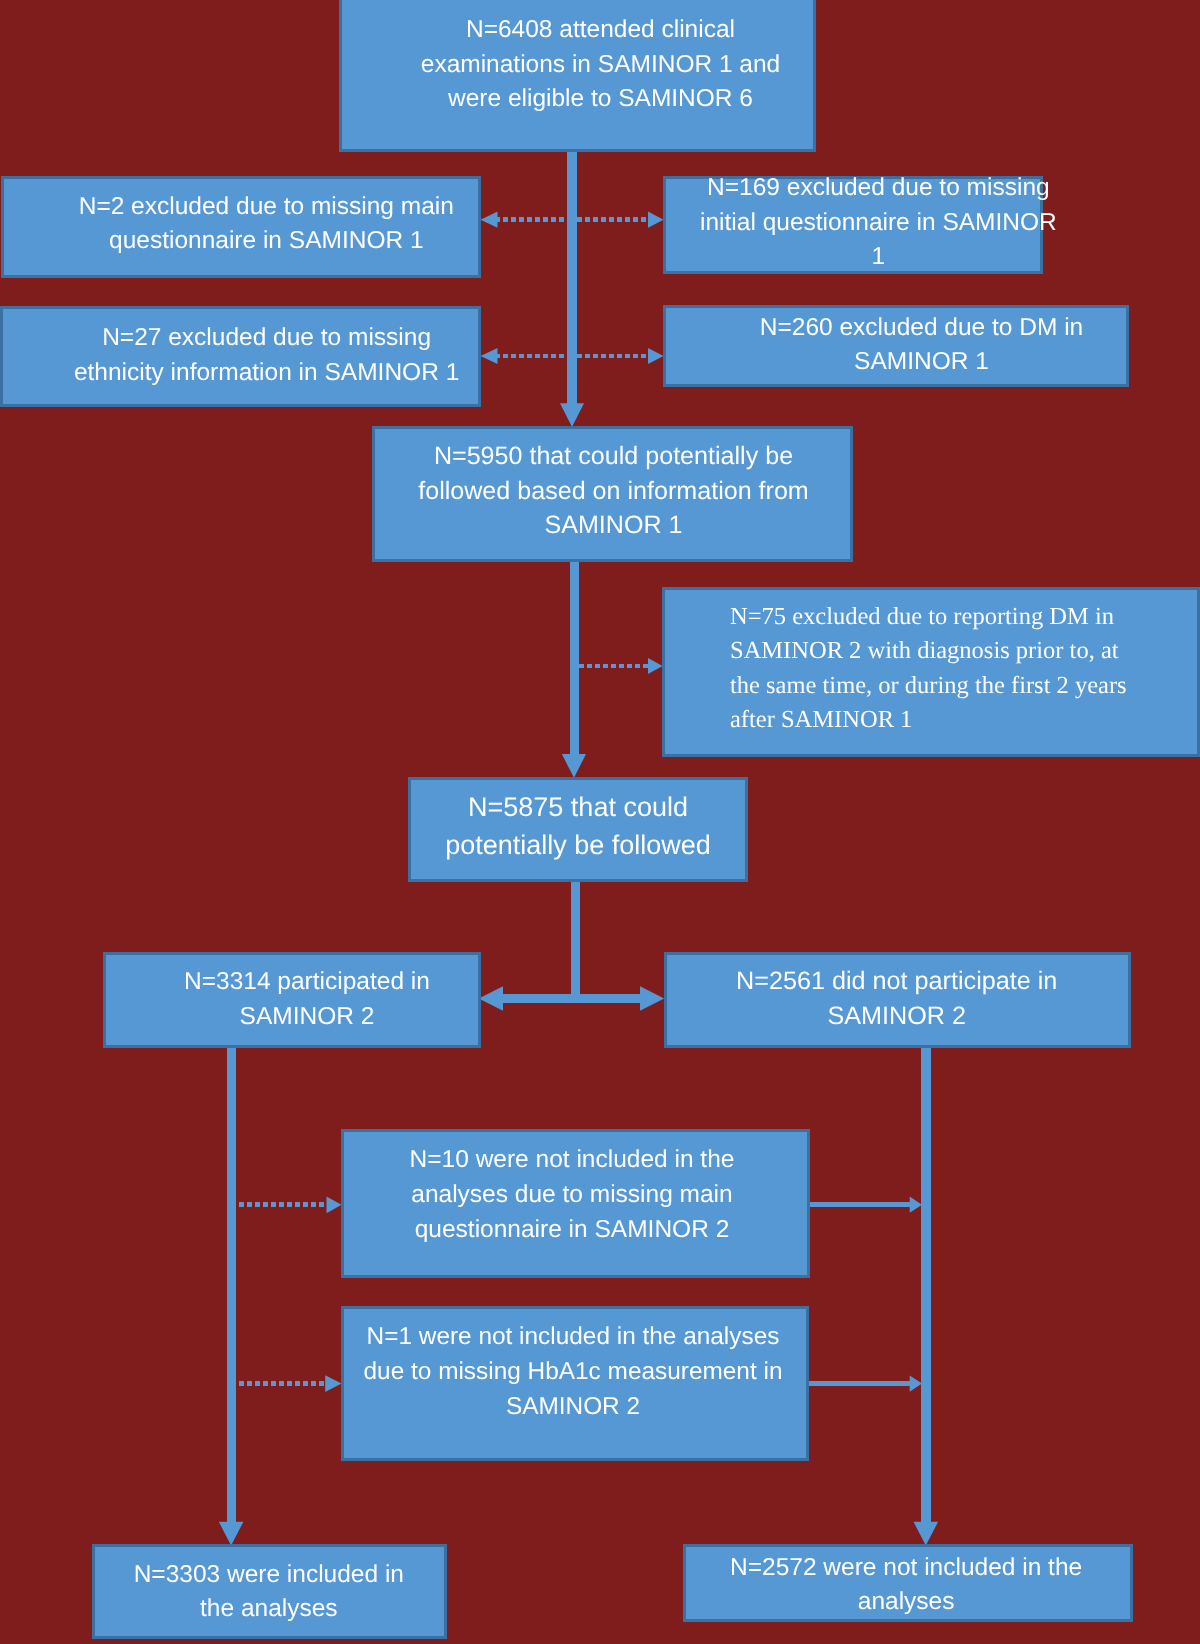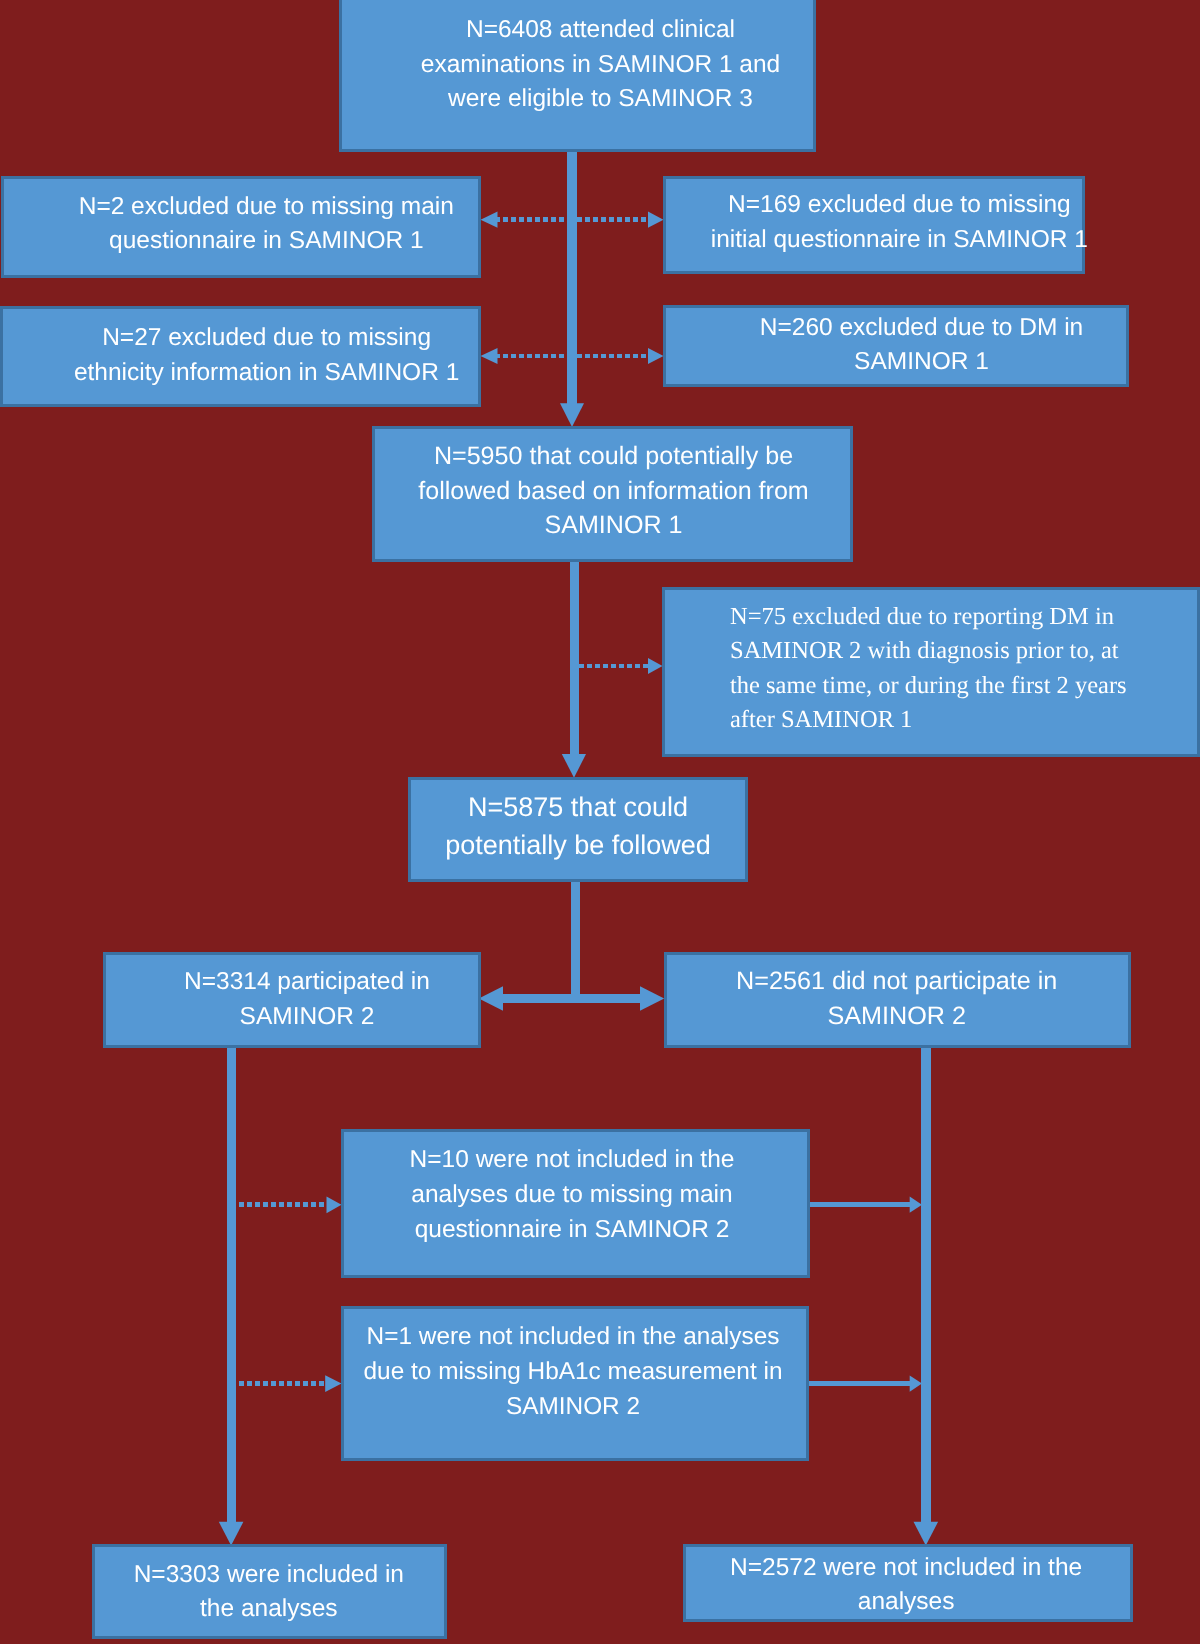--- a/index.html
+++ b/index.html
@@ -56,26 +56,26 @@
       <polygon points="663.5,219.7 648,227.8 648,211.6"></polygon>
       <polygon points="480.5,356 497.5,364.1 497.5,347.9"></polygon>
       <polygon points="663.5,356 648,364.1 648,347.9"></polygon>
       <polygon points="662.5,666 648,674 648,658"></polygon>
       <polygon points="341.5,1204.8 326.5,1213.2 326.5,1196.4"></polygon>
       <polygon points="341.5,1383.6 325.2,1392 325.2,1375.2"></polygon>
     </g>
   </svg>
 
   <div class="box" style="left:339px;top:-17px;width:477px;height:169px;--tx:23px;--ty:-2.7px;--fs:24.5px;--lh:34.5px;">
-    <div class="t"><span class="ln">N=6408 attended clinical</span><br><span class="ln">examinations in SAMINOR 1 and</span><br><span class="ln">were eligible to SAMINOR 3</span></div>
+    <div class="t"><span class="ln">N=6408 attended clinical</span><br><span class="ln">examinations in SAMINOR 1 and</span><br><span class="ln">were eligible to SAMINOR 6</span></div>
   </div>
   <div class="box" style="left:1px;top:176px;width:480px;height:102px;--tx:25.3px;--ty:-3px;--fs:24.5px;--lh:34.5px;">
     <div class="t"><span class="ln">N=2 excluded due to missing main</span><br><span class="ln">questionnaire in SAMINOR 1</span></div>
   </div>
-  <div class="box" style="left:663px;top:176px;width:422px;height:98px;--tx:25.4px;--ty:-2.2px;--fs:24.5px;--lh:34.5px;">
+  <div class="box" style="left:663px;top:176px;width:380px;height:98px;--tx:25.4px;--ty:-2.2px;--fs:24.5px;--lh:34.5px;">
     <div class="t"><span class="ln">N=169 excluded due to missing</span><br><span class="ln">initial questionnaire in SAMINOR 1</span></div>
   </div>
   <div class="box" style="left:0px;top:306px;width:481px;height:101px;--tx:26.1px;--ty:-0.7px;--fs:24.5px;--lh:34.5px;">
     <div class="t"><span class="ln">N=27 excluded due to missing</span><br><span class="ln">ethnicity information in SAMINOR 1</span></div>
   </div>
   <div class="box" style="left:663px;top:305px;width:466px;height:82px;--tx:25.5px;--ty:-0.7px;--fs:24.5px;--lh:34.5px;">
     <div class="t"><span class="ln">N=260 excluded due to DM in</span><br><span class="ln">SAMINOR 1</span></div>
   </div>
   <div class="box" style="left:334px;top:426px;width:481px;height:136px;margin-left:38px;--tx:1px;--ty:-3px;--fs:25.1px;--lh:34.5px;">
     <div class="t"><span class="ln">N=5950 that could potentially be</span><br><span class="ln">followed based on information from</span><br><span class="ln">SAMINOR 1</span></div>

